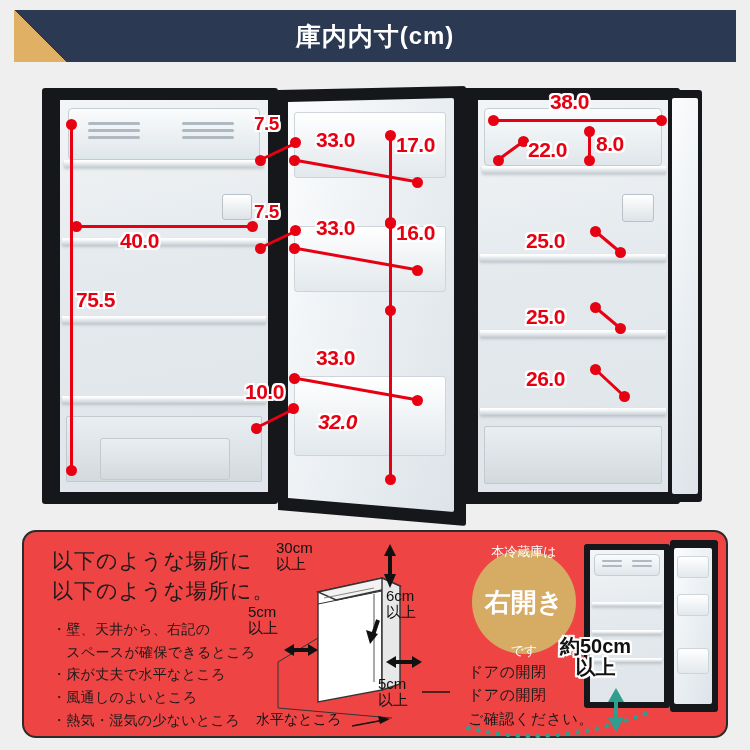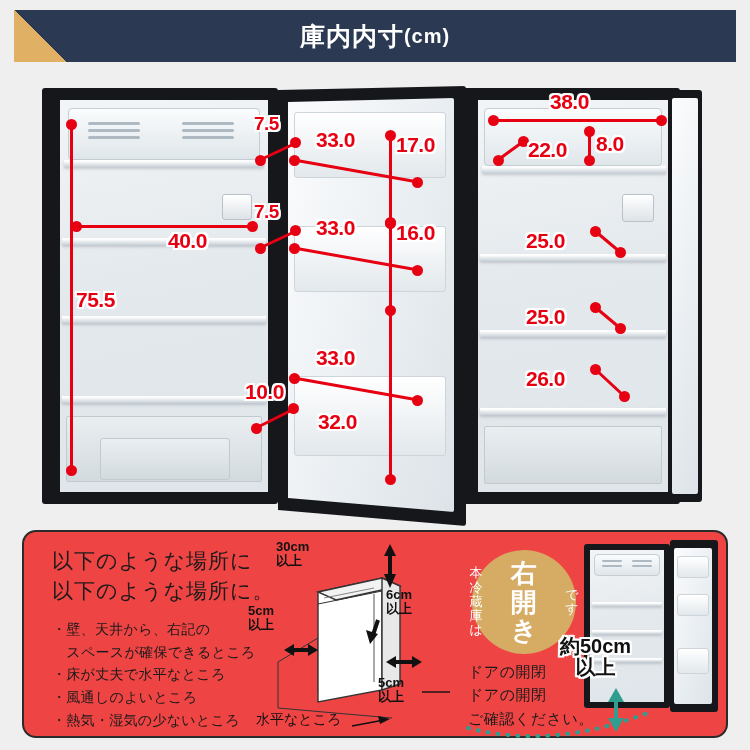--- a/index.html
+++ b/index.html
@@ -21,21 +21,21 @@
   .banner-corner2 {
     position: absolute; left: 0; top: 0;
     width: 52px; height: 52px;
     background: linear-gradient(to bottom left, transparent 49.6%, #e0b165 50%);
   }
   .banner-title {
     position: absolute; left: 0; top: 0; width: 100%; height: 52px;
     display: flex; align-items: center; justify-content: center;
     color: #ffffff; font-size: 25px; font-weight: bold; letter-spacing: 1px; text-align: right;
   }
-  .banner-title .unit { font-size: 20px; }
+  .banner-title .unit { font-size: 24px; }
 
   
   .fridge { position: absolute; }
 
   
   .shell {
     position: absolute;
     background: #15171a;
     border-radius: 3px;
   }
@@ -126,31 +126,31 @@
   }
   .install-list {
     position: absolute; left: 28px; top: 86px;
     font-size: 14px; color: #1a1a1a; line-height: 1.62;
     letter-spacing: 0.3px;
   }
 
   
   .sketch { position: absolute; left: 250px; top: 10px; width: 200px; height: 190px; }
   .sk-label {
-    position: absolute; font-size: 13px; color: #111; font-weight: bold;
+    position: absolute; font-size: 15px; color: #111; font-weight: normal;
     line-height: 1.05; white-space: nowrap;
   }
   .sk-label.small { font-weight: normal; font-size: 14px; }
 
   
   .badge {
     position: absolute; left: 448px; top: 18px;
     width: 104px; height: 104px; border-radius: 50%;
     background: #d6ab63;
-    display: flex; flex-direction: row;
+    display: flex; flex-direction: column;
     align-items: center; justify-content: center;
     color: #ffffff; line-height: 1.1; gap: 28px;
   }
   .badge .l1 { font-size: 13px; }
   .badge .l2 { font-size: 26px; font-weight: bold; letter-spacing: 0; }
   .badge .l3 { font-size: 13px; }
   .door-note {
     position: absolute; left: 444px; top: 128px;
     font-size: 15px; color: #1a1a1a; line-height: 1.55;
     letter-spacing: 0.5px;
@@ -211,21 +211,21 @@
     <div class="door-bin" style="left:254px; top:290px; width:152px; height:80px;"></div>
 
     <div class="dimline v" style="left:30px; top:38px; height:346px;"></div>
     <div class="dot" style="left:26px; top:33px;"></div>
     <div class="dot" style="left:26px; top:379px;"></div>
     <div class="dimlabel" style="left:36px; top:202px;">75.5</div>
 
     <div class="dimline h" style="left:35px; top:139px; width:180px;"></div>
     <div class="dot" style="left:31px; top:135px;"></div>
     <div class="dot" style="left:207px; top:135px;"></div>
-    <div class="dimlabel" style="left:80px; top:143px;margin-left:48px;">40.0</div>
+    <div class="dimlabel" style="left:80px; top:143px;">40.0</div>
 
     <div class="diag-wrap" style="left:216px; top:52px;">
       <svg width="46" height="26">
           <line x1="4" y1="22" x2="40" y2="5" stroke="#e60012" stroke-width="3"></line>
         </svg>
     </div>
     <div class="dot" style="left:215px; top:69px;"></div>
     <div class="dot" style="left:250px; top:51px;"></div>
     <div class="dimlabel" style="left:214px; top:27px; font-size:19px;">7.5</div>
 
@@ -279,21 +279,21 @@
       <svg width="48" height="28">
           <line x1="4" y1="24" x2="42" y2="5" stroke="#e60012" stroke-width="3"></line>
         </svg>
     </div>
     <div class="dot" style="left:211px; top:337px;"></div>
     <div class="dot" style="left:248px; top:317px;"></div>
     <div class="dimlabel" style="left:205px; top:294px;">10.0</div>
 
     <div class="dimline v" style="left:349px; top:225px; height:169px;"></div>
     <div class="dot" style="left:345px; top:388px;"></div>
-    <div class="dimlabel" style="left:278px; top:324px;">32.0</div>
+    <div class="dimlabel" style="left:278px; top:324px;font-style:italic;">32.0</div>
   </div>
 
   <div class="fridge" style="left:462px; top:86px; width:250px; height:440px;">
 
     <div class="shell" style="left:0px; top:2px; width:218px; height:416px;"></div>
     <div class="cavity" style="left:16px; top:14px; width:190px; height:392px;"></div>
 
     <div class="door-panel" style="left:206px; top:4px; width:34px; height:412px;"></div>
     <div class="door-inner" style="left:210px; top:12px; width:26px; height:396px;"></div>
 

